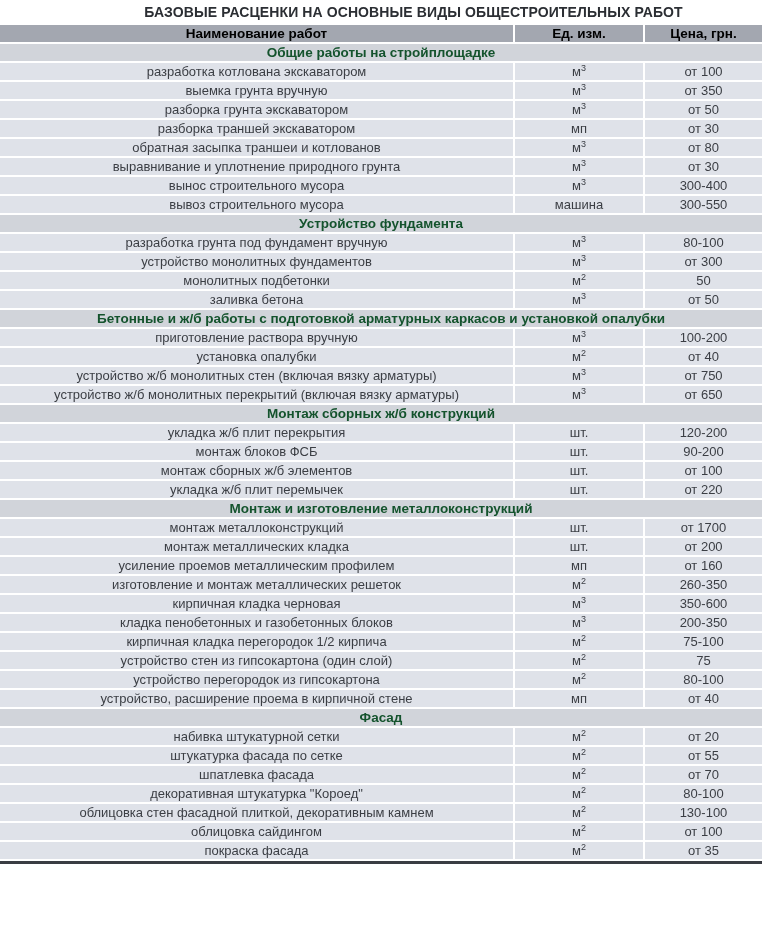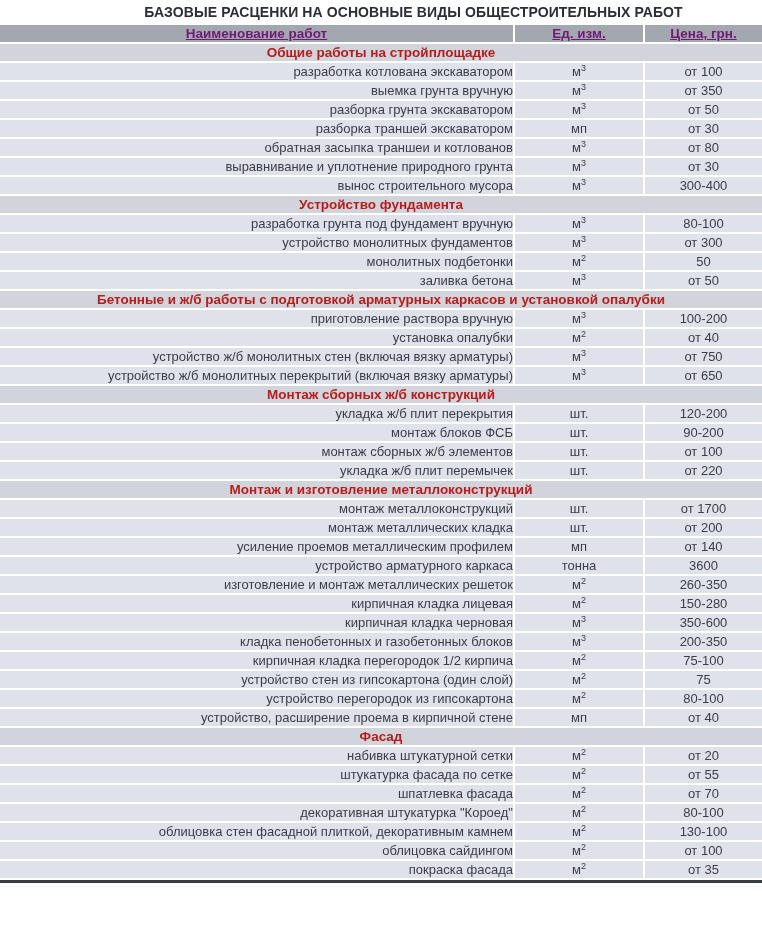--- a/index.html
+++ b/index.html
@@ -16,30 +16,30 @@
   table.price-table {
     width: 762px; table-layout: fixed;
     border-collapse: separate; border-spacing: 0 2px;
     border-bottom: 3px solid #3a3d43;
   }
   col.c1 { width: 513px; }
   col.c2 { width: 130px; }
   col.c3 { width: 119px; }
   th, td { height: 17px; line-height: 17px; padding: 0; overflow: hidden; white-space: nowrap; }
   thead th {
-    background: #a3a7b0; color: #701a75;
-    font-size: 13.5px; font-weight: 700; text-align: center; text-decoration: underline;
+    background: #a3a7b0; color: #000000;
+    font-size: 13.5px; font-weight: 700; text-align: center;
   }
   thead th + th { border-left: 2px solid #ffffff; margin-left: 24px; }
   tr.section td {
-    background: #d1d4da; color: #b91c1c;
+    background: #d1d4da; color: #14532d;
     font-size: 13.5px; font-weight: 700; text-align: center;
   }
   tr.item td { background: #dfe2e9; color: #3b3e44; font-size: 13px; }
-  tr.item td.c-name { text-align: right; }
+  tr.item td.c-name { text-align: center; }
   tr.item td.c-unit, tr.item td.c-price { text-align: center; border-left: 2px solid #ffffff; }
   td sup { font-size: 9px; line-height: 0; vertical-align: super; }
 </style>
 </head>
 <body>
 
 <div class="page-title">БАЗОВЫЕ РАСЦЕНКИ НА ОСНОВНЫЕ ВИДЫ ОБЩЕСТРОИТЕЛЬНЫХ РАБОТ</div>
 
 <table class="price-table">
   <colgroup>
@@ -86,20 +86,25 @@
       <tr class="item">
         <td class="c-name">выравнивание и уплотнение природного грунта</td>
         <td class="c-unit">м<sup>3</sup></td>
         <td class="c-price">от 30</td>
       </tr>
       <tr class="item">
         <td class="c-name">вынос строительного мусора</td>
         <td class="c-unit">м<sup>3</sup></td>
         <td class="c-price">300-400</td>
       </tr>
+      <tr class="item">
+        <td class="c-name">вывоз строительного мусора</td>
+        <td class="c-unit">машина</td>
+        <td class="c-price">300-550</td>
+      </tr>
       <tr class="section">
         <td colspan="3">Устройство фундамента</td>
       </tr>
       <tr class="item">
         <td class="c-name">разработка грунта под фундамент вручную</td>
         <td class="c-unit">м<sup>3</sup></td>
         <td class="c-price">80-100</td>
       </tr>
       <tr class="item">
         <td class="c-name">устройство монолитных фундаментов</td>
@@ -171,36 +176,26 @@
         <td class="c-price">от 1700</td>
       </tr>
       <tr class="item">
         <td class="c-name">монтаж металлических кладка</td>
         <td class="c-unit">шт.</td>
         <td class="c-price">от 200</td>
       </tr>
       <tr class="item">
         <td class="c-name">усиление проемов металлическим профилем</td>
         <td class="c-unit">мп</td>
-        <td class="c-price">от 140</td>
-      </tr>
-      <tr class="item">
-        <td class="c-name">устройство арматурного каркаса</td>
-        <td class="c-unit">тонна</td>
-        <td class="c-price">3600</td>
+        <td class="c-price">от 160</td>
       </tr>
       <tr class="item">
         <td class="c-name">изготовление и монтаж металлических решеток</td>
         <td class="c-unit">м<sup>2</sup></td>
         <td class="c-price">260-350</td>
-      </tr>
-      <tr class="item">
-        <td class="c-name">кирпичная кладка лицевая</td>
-        <td class="c-unit">м<sup>2</sup></td>
-        <td class="c-price">150-280</td>
       </tr>
       <tr class="item">
         <td class="c-name">кирпичная кладка черновая</td>
         <td class="c-unit">м<sup>3</sup></td>
         <td class="c-price">350-600</td>
       </tr>
       <tr class="item">
         <td class="c-name">кладка пенобетонных и газобетонных блоков</td>
         <td class="c-unit">м<sup>3</sup></td>
         <td class="c-price">200-350</td>

